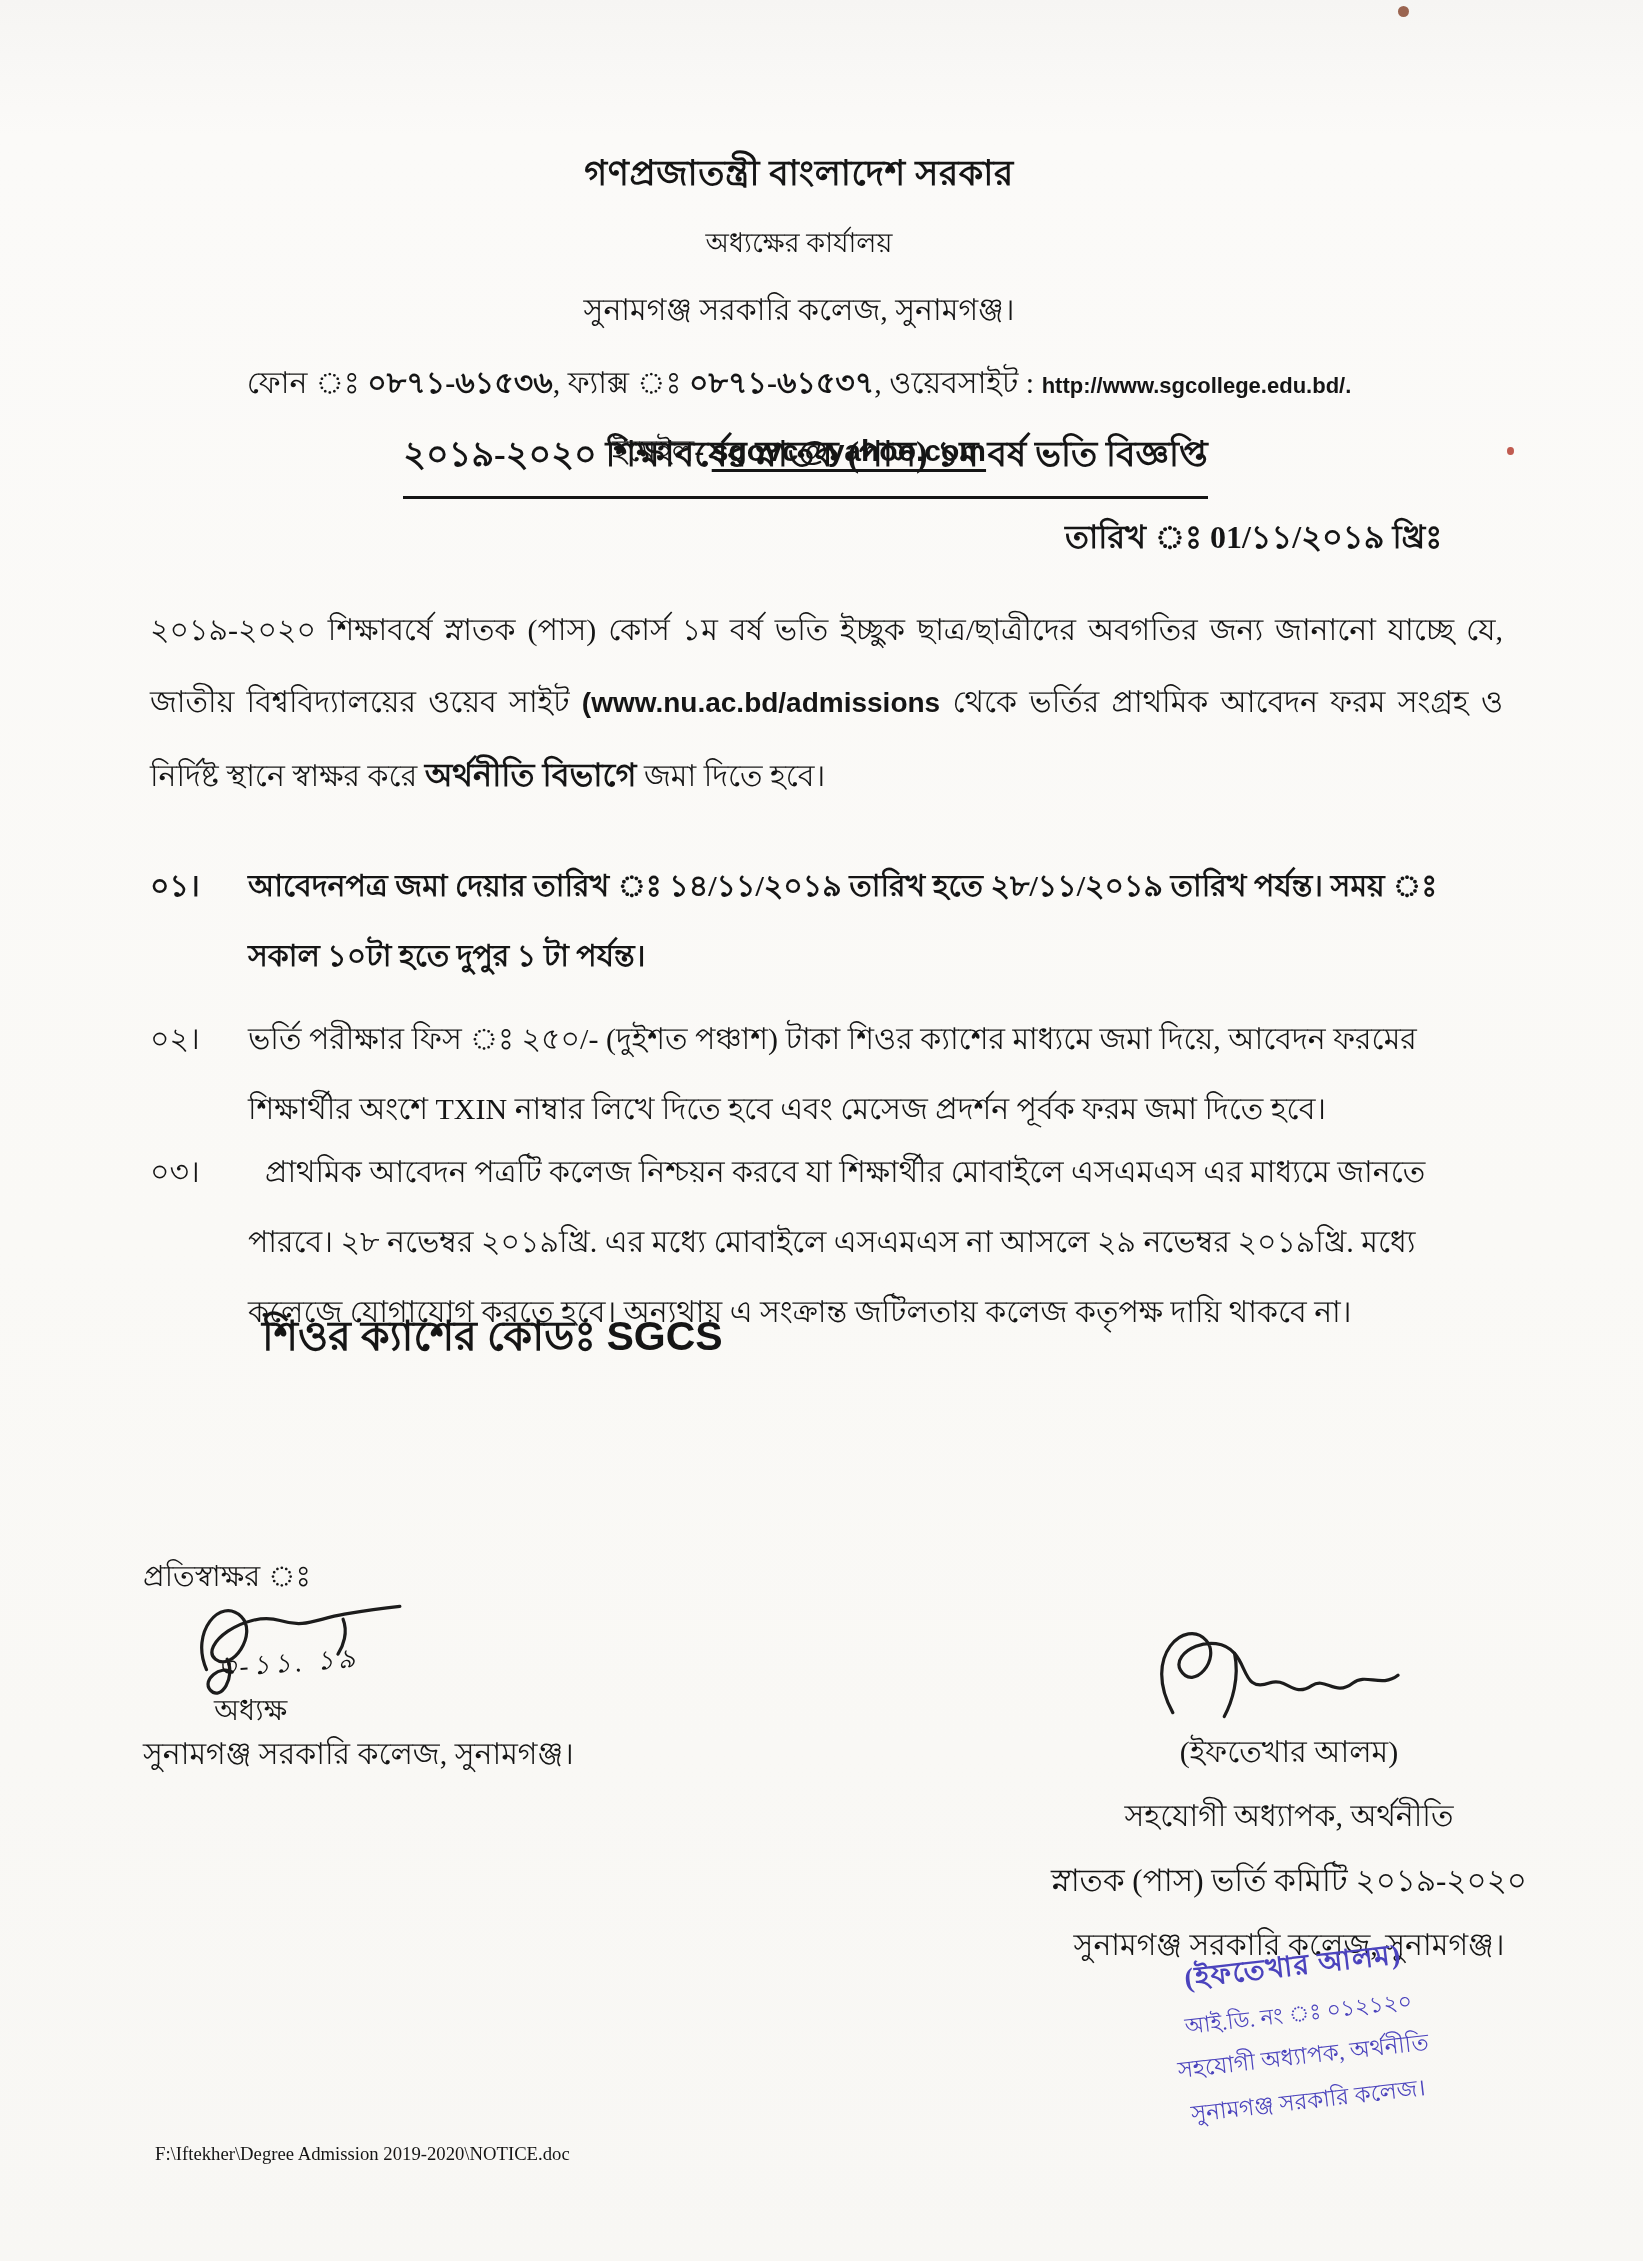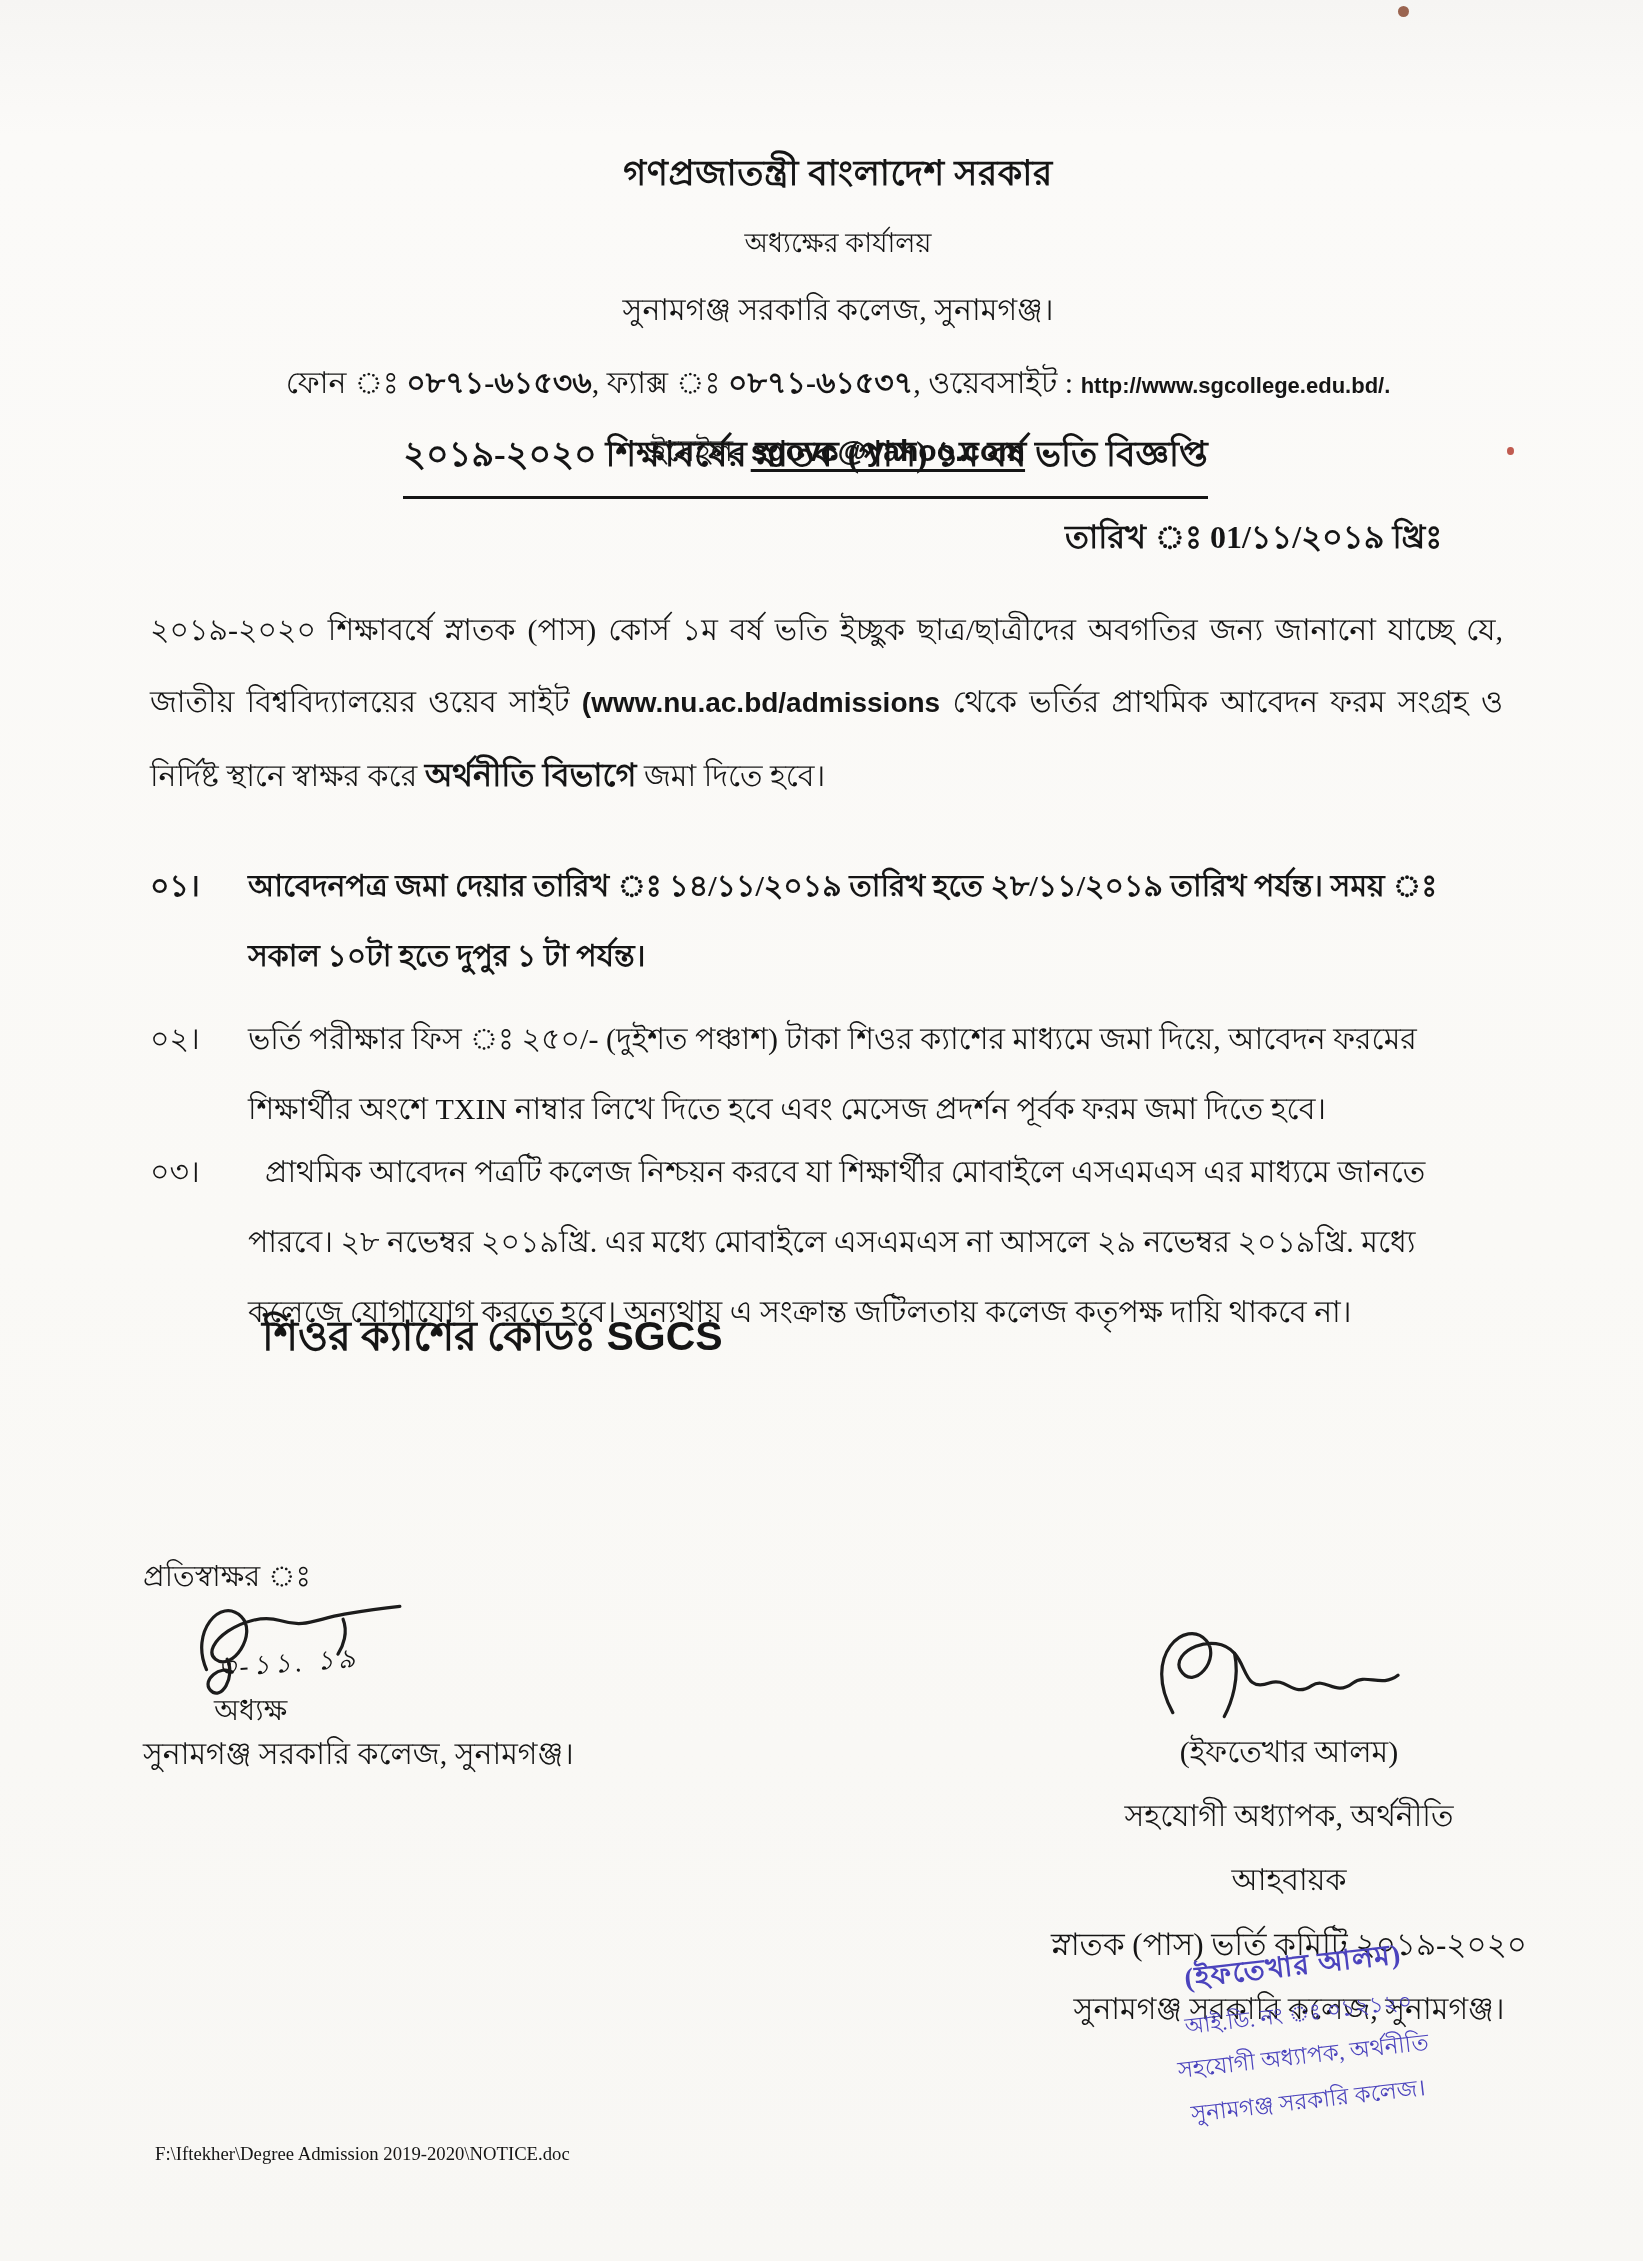--- a/index.html
+++ b/index.html
@@ -9,21 +9,21 @@
     margin:0 auto;
     background:linear-gradient(180deg,#f6f5f3 0%,#fbfaf8 6%,#faf9f6 55%,#f8f7f4 100%);
     color:#151515;
     font-family:"Liberation Serif","DejaVu Serif",serif;
     overflow:hidden;
   }
   .abs{position:absolute;}
   .bn{font-family:"Liberation Serif","DejaVu Serif",serif;}
 
   
-  .header{top:146px;left:0;width:1598px;text-align:center;margin-left:39px;}
+  .header{top:146px;left:0;width:1598px;text-align:center;}
   .h-org{font-size:35px;font-weight:bold;letter-spacing:0.6px;}
   .h-office{font-size:27px;margin-top:17px;}
   .h-college{font-size:30px;margin-top:19.3px;}
   .h-contact{font-size:30px;margin-top:22px;}
   .h-contact .num{font-weight:bold;}
   .h-website{font-weight:bold;font-family:"Liberation Sans","DejaVu Sans",sans-serif;font-size:22px;}
   .h-email{font-size:30px;margin-top:17px;}
   .h-email .addr{font-weight:bold;font-family:"Liberation Sans","DejaVu Sans",sans-serif;
     text-decoration:underline;text-decoration-thickness:3.2px;text-underline-offset:7.7px;}
 
@@ -146,21 +146,20 @@
   <div class="abs principal-role bn">অধ্যক্ষ</div>
   <div class="abs principal-org bn">সুনামগঞ্জ সরকারি কলেজ, সুনামগঞ্জ।</div>
 
   <svg class="abs sig-right" width="296" height="116" viewBox="0 0 460 180">
     <path class="sig-svg" d="M96,150 C46,60 118,2 148,38 C172,66 128,118 108,84 C92,56 160,22 192,58 C212,80 208,118 246,104 C274,94 282,128 312,108 C334,94 348,126 376,104 C396,88 420,112 446,92"></path>
     <path class="sig-svg" d="M192,58 C200,96 188,134 176,156"></path>
   </svg>
   <div class="abs convener">
     <div class="c-name bn">(ইফতেখার আলম)</div>
     <div class="c-role bn">সহযোগী অধ্যাপক, অর্থনীতি</div>
-    <div class="c-role2 bn">আহবায়ক</div>
     <div class="c-committee bn">স্নাতক (পাস) ভর্তি কমিটি ২০১৯-২০২০</div>
     <div class="c-org bn">সুনামগঞ্জ সরকারি কলেজ, সুনামগঞ্জ।</div>
   </div>
 
   <div class="abs stamp">
     <div class="s1 bn">(ইফতেখার আলম)</div>
     <div class="s2 bn">আই.ডি. নং ঃ ০১২১২০</div>
     <div class="s3 bn">সহযোগী অধ্যাপক, অর্থনীতি</div>
     <div class="s4 bn">সুনামগঞ্জ সরকারি কলেজ।</div>
   </div>

